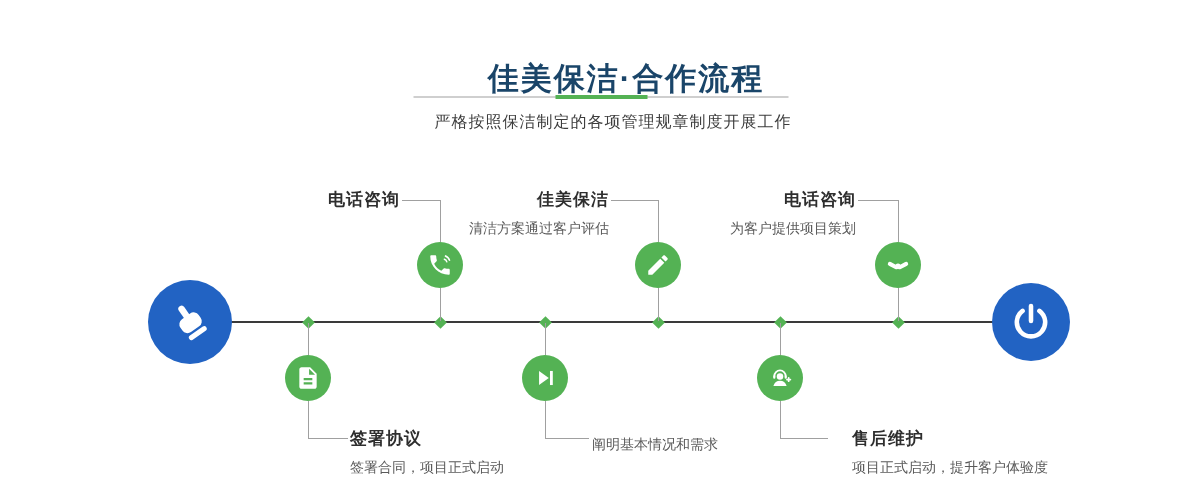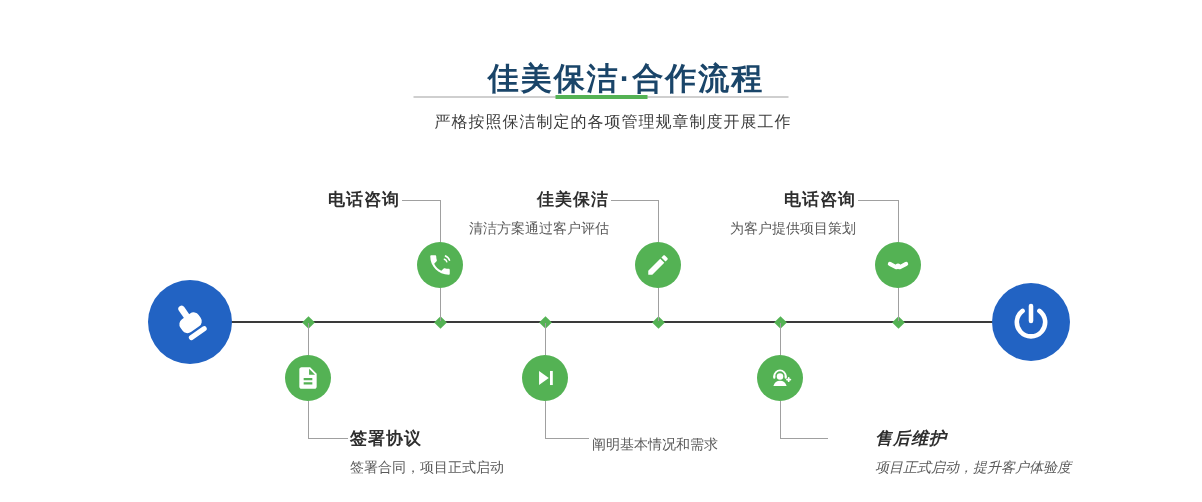--- a/index.html
+++ b/index.html
@@ -49,21 +49,21 @@
   .step-label.top{text-align:right;width:240px;top:188px;}
   .step-label.bottom{text-align:left;top:427px;}
   .step-title{font-size:17px;font-weight:700;color:#2e2e2e;letter-spacing:1px;}
   .step-desc{margin-top:9px;font-size:14px;color:#5a5a5a;}
   
   .lbl-1{left:160px;}
   .lbl-2{left:369px;}
   .lbl-3{left:616px;}
   .lbl-4{left:350px;width:260px;}
   .lbl-5{left:592px;width:260px;}
-  .lbl-6{left:875px;width:300px;font-style:italic;}
+  .lbl-6{left:852px;width:300px;}
 </style>
 </head>
 <body>
 
 <div class="canvas">
 
   <h1 class="page-title">佳美保洁·合作流程</h1>
   <div class="title-divider">
     <span class="green-seg"></span>
   </div>

